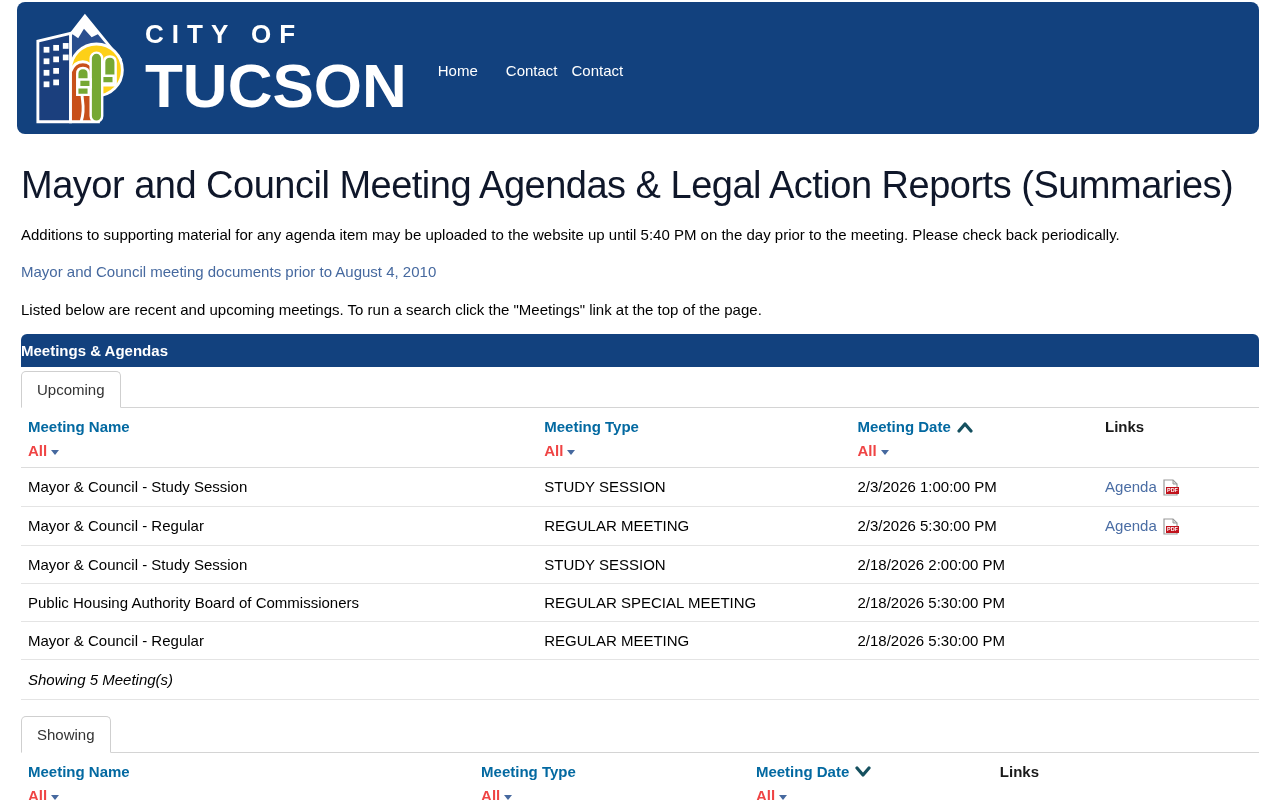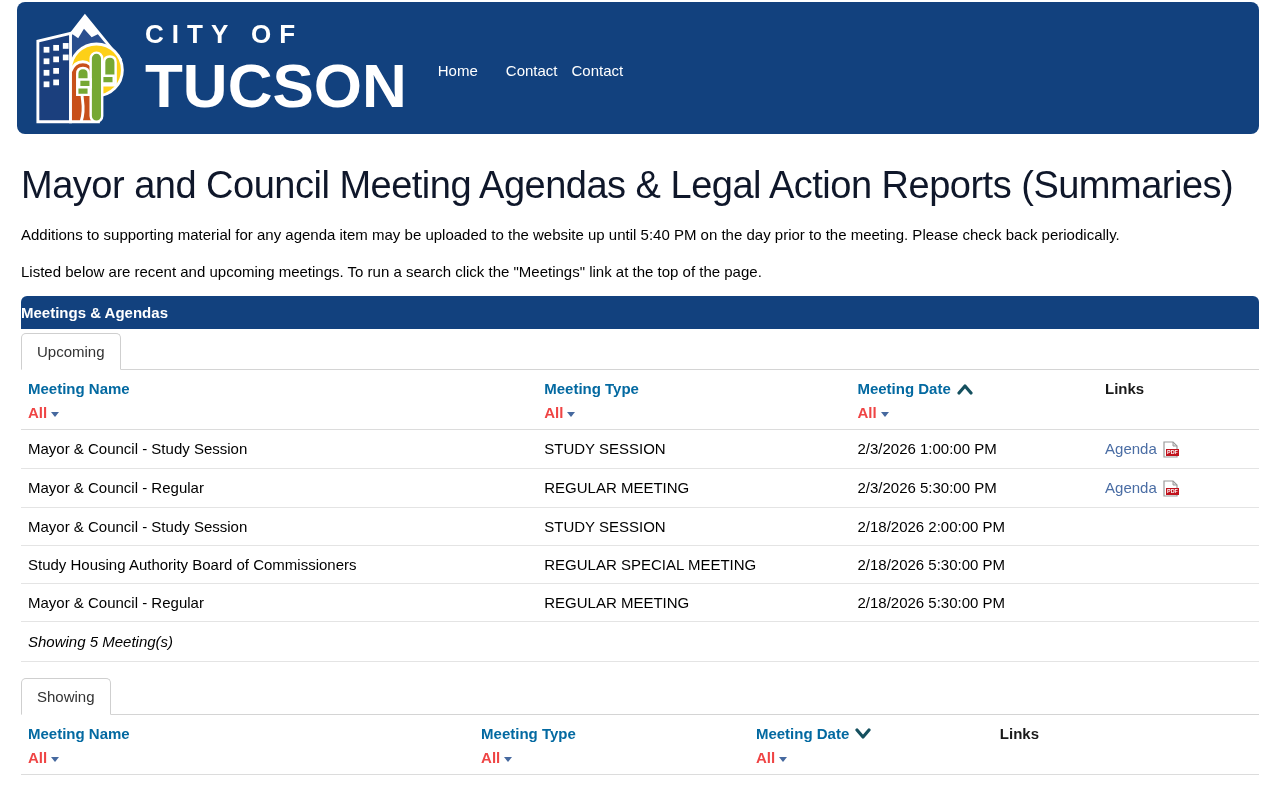--- a/index.html
+++ b/index.html
@@ -144,20 +144,23 @@
     <a href="#">Contact</a>
   </nav>
 </header>
 
 <main class="container">
 
   <h1 class="page-title">Mayor and Council Meeting Agendas &amp; Legal Action Reports (Summaries)</h1>
 
   <p class="intro-text">Additions to supporting material for any agenda item may be uploaded to the website up until 5:40 PM on the day prior to the meeting. Please check back periodically.</p>
 
+  <p class="archive">
+    <a href="#">Mayor and Council meeting documents prior to August 4, 2010</a>
+  </p>
 
   <p class="listed-text">Listed below are recent and upcoming meetings. To run a search click the "Meetings" link at the top of the page.</p>
 
   <div class="panel-heading">Meetings &amp; Agendas</div>
 
   <div class="nav-tabs">
     <div class="tab active">Upcoming</div>
   </div>
 
   <table class="meetings">
@@ -213,21 +216,21 @@
             </svg>
         </td>
       </tr>
       <tr>
         <td>Mayor &amp; Council - Study Session</td>
         <td>STUDY SESSION</td>
         <td>2/18/2026 2:00:00 PM</td>
         <td></td>
       </tr>
       <tr>
-        <td>Study Housing Authority Board of Commissioners</td>
+        <td>Public Housing Authority Board of Commissioners</td>
         <td>REGULAR SPECIAL MEETING</td>
         <td>2/18/2026 5:30:00 PM</td>
         <td></td>
       </tr>
       <tr>
         <td>Mayor &amp; Council - Regular</td>
         <td>REGULAR MEETING</td>
         <td>2/18/2026 5:30:00 PM</td>
         <td></td>
       </tr>

